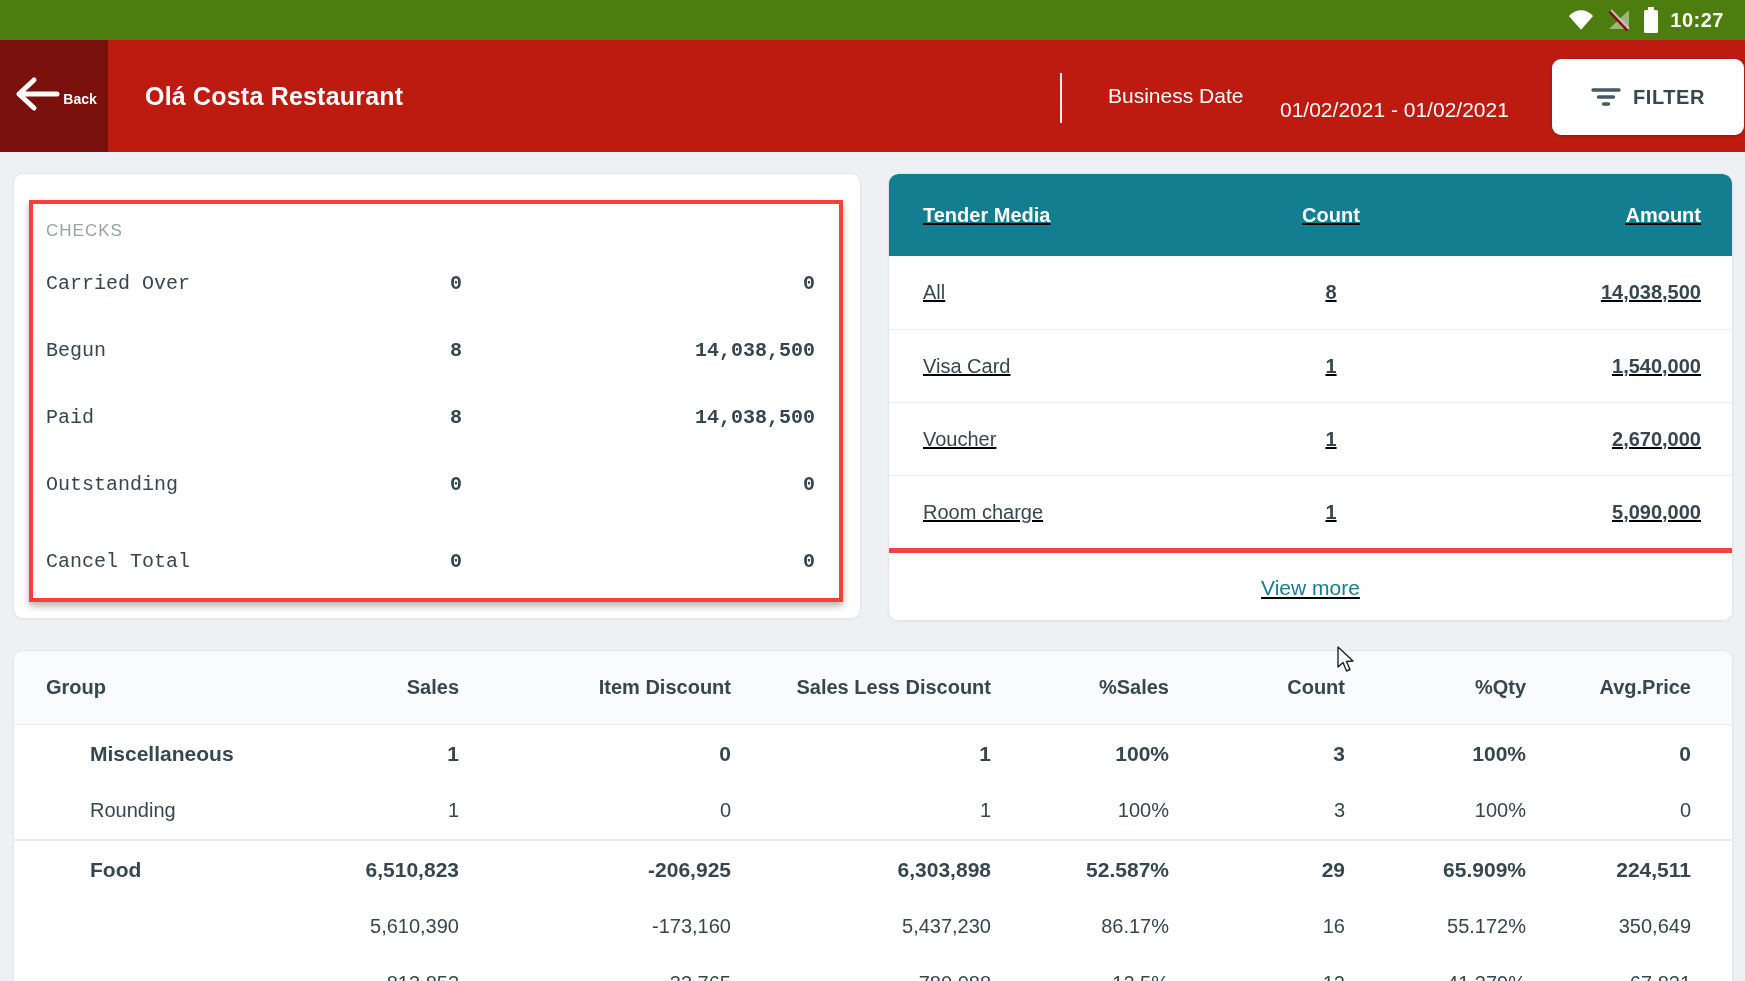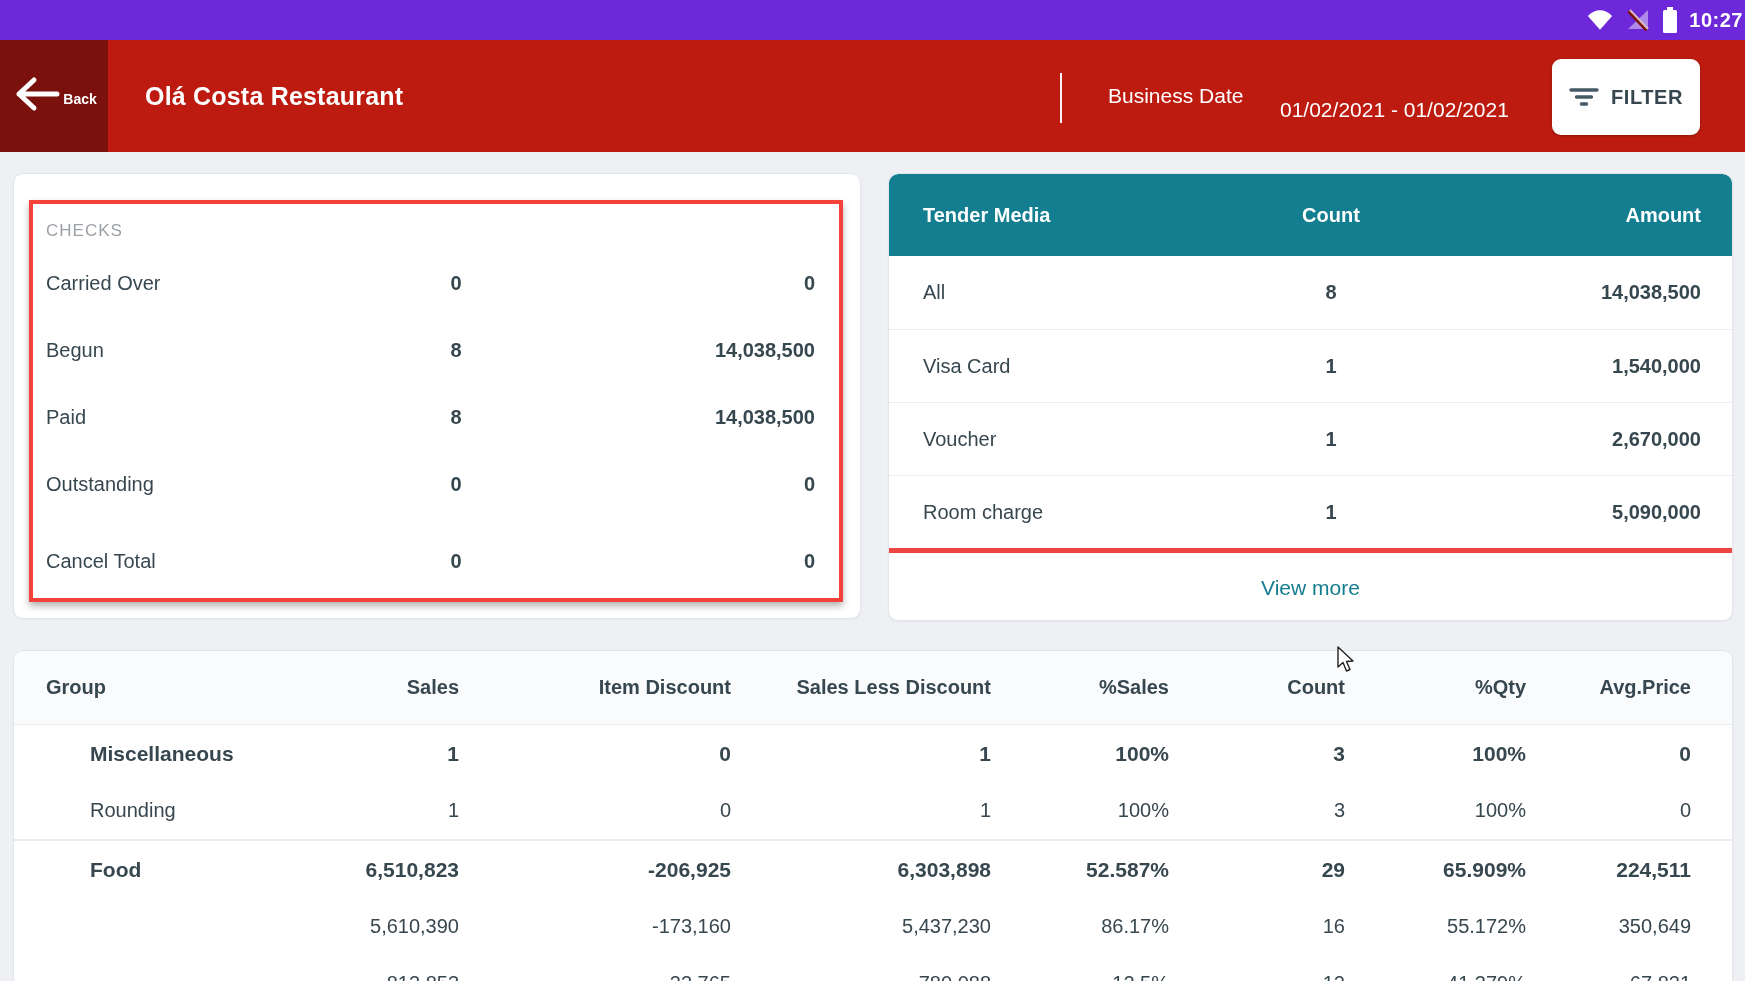--- a/index.html
+++ b/index.html
@@ -1,60 +1,60 @@
 <!DOCTYPE html>
 <html><head>
 <meta charset="utf-8">
 <style>
   * { margin:0; padding:0; box-sizing:border-box; }
   html,body { width:1745px; height:981px; }
   body { font-family:"Liberation Sans","DejaVu Sans",sans-serif; background:#EEF0F3; }
   .screen { position:relative; width:1745px; height:981px; overflow:hidden; background:#EEF0F3; }
 
   
-  .statusbar { position:absolute; left:0; top:0; width:1745px; height:40px; background:#6d28d9;
-               display:flex; align-items:center; justify-content:flex-end; gap:12px; padding-right:2px; }
+  .statusbar { position:absolute; left:0; top:0; width:1745px; height:40px; background:#4d7c0f;
+               display:flex; align-items:center; justify-content:flex-end; gap:12px; padding-right:21px; }
   .statusbar .time { color:#fff; font-size:20px; font-weight:bold; letter-spacing:.5px; }
   .sicon { display:flex; align-items:center; }
 
   
   .appbar { position:absolute; left:0; top:40px; width:1745px; height:112px; background:#BD1B10; }
   .backcol { position:absolute; left:0; top:0; width:108px; height:112px; background:#7A110C;
              display:flex; flex-direction:row; align-items:center; justify-content:center; cursor:pointer; }
   .backcol .back-label { color:#fff; font-size:14px; font-weight:bold; margin-top:6px; }
   .app-title { position:absolute; left:145px; top:0; height:112px; display:flex; align-items:center;
                color:#fff; font-size:25px; font-weight:bold; letter-spacing:.2px; }
   .hdr-divider { position:absolute; left:1060px; top:33px; width:2px; height:50px; background:rgba(255,255,255,.95); }
   .bd-label { position:absolute; left:1108px; top:0; height:112px; display:flex; align-items:center;
               color:#fff; font-size:21px; }
   .bd-value { position:absolute; left:1280px; top:0; height:140px; display:flex; align-items:center;
               color:#fff; font-size:21px; cursor:pointer; }
-  .filter-btn { position:absolute; left:1552px; top:19px; width:148px; height:76px; background:#fff;
+  .filter-btn { position:absolute; left:1552px; top:19px; width:192px; height:76px; background:#fff;
                 border-radius:9px; display:flex; align-items:center; justify-content:center; gap:12px;
                 cursor:pointer; box-shadow:0 1px 3px rgba(0,0,0,.25); }
   .filter-btn span { color:#37474F; font-size:20px; font-weight:bold; letter-spacing:.6px; }
 
   
   .card { position:absolute; background:#fff; border:1px solid #E2E6EB; border-radius:10px;
           box-shadow:0 1px 2px rgba(40,50,60,.05); }
 
   
   .checks-card { left:13px; top:173px; width:848px; height:446px; }
   .checks-highlight { position:absolute; left:15px; top:26px; right:17px; bottom:16px;
                       border:4px solid #F4423B; box-shadow:0 4px 7px rgba(0,0,0,.30);
                       display:flex; flex-direction:column; padding:8px 16px 6px 13px; background:#fff; }
   .checks-title { height:38px; display:flex; align-items:center; color:#9BA1A7; font-size:17px; letter-spacing:1px; }
-  .check-row { height:67px; display:grid; grid-template-columns:350px 120px 1fr; align-items:center; }
+  .check-row { height:67px; display:grid; grid-template-columns:350px 120px 1fr; align-items:center;font-family:Liberation Mono, monospace; }
   .check-row.last { height:62px; margin-top:auto; }
   .check-row .lbl { color:#37474F; font-size:20px; }
   .check-row .cnt { color:#37474F; font-size:20px; font-weight:bold; text-align:center; }
   .check-row .amt { color:#37474F; font-size:20px; font-weight:bold; text-align:right; padding-right:8px; }
 
   
-  .tender-card { left:888px; top:173px; width:845px; height:448px; overflow:hidden; }
+  .tender-card { left:888px; top:173px; width:845px; height:448px; overflow:hidden;text-decoration:underline; }
   .tender-head { height:82px; background:#127E8F; border-radius:9px 9px 0 0;
                  display:grid; grid-template-columns:338px 140px 1fr; align-items:center; padding:0 31px 0 34px; }
   .tender-head .h { color:#fff; font-size:20px; font-weight:bold; }
   .tender-head .h.c { text-align:center; }
   .tender-head .h.r { text-align:right; }
   .tender-row { height:73px; display:grid; grid-template-columns:338px 140px 1fr; align-items:center;
                 padding:0 31px 0 34px; }
   .tender-row + .tender-row { border-top:1px solid #E9EDF0; }
   .tender-row .m { color:#37474F; font-size:20px; }
   .tender-row .c { color:#37474F; font-size:20px; font-weight:bold; text-align:center; }

